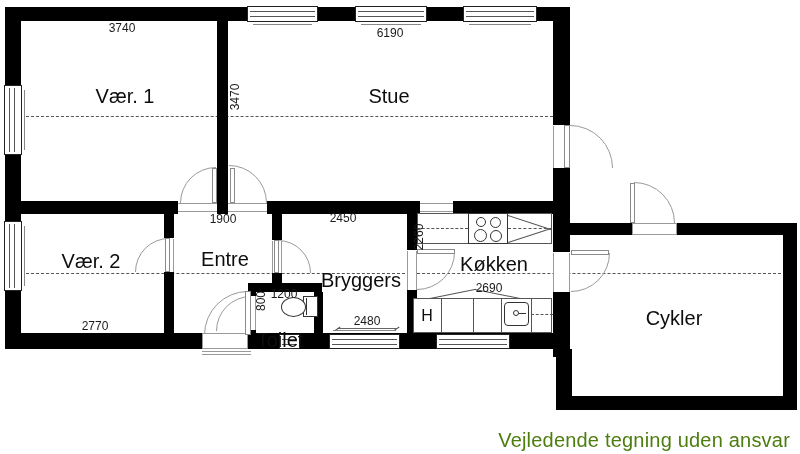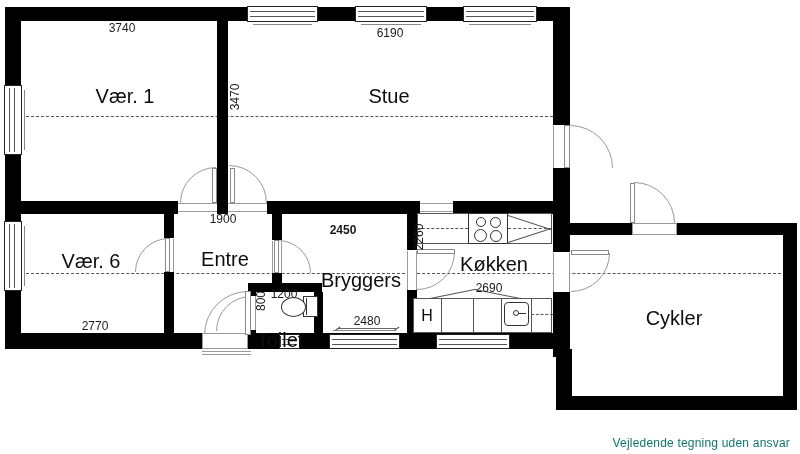--- a/index.html
+++ b/index.html
@@ -18,21 +18,21 @@
   .thr.v{border-left:1px solid #9a9a9a;border-right:1px solid #9a9a9a;}
   .thr.box{border:1px solid #9a9a9a;}
   .line{position:absolute;height:0;border-top:1px solid #555;transform-origin:0 0;}
   .gline{position:absolute;background:#666;}
   .fix{position:absolute;background:#fff;border:1px solid #333;box-sizing:border-box;}
   .burner{position:absolute;background:#fff;border:1px solid #333;border-radius:50%;box-sizing:border-box;}
   .lbl{position:absolute;transform:translate(-50%,-50%);font-size:20px;color:#0d0d0d;white-space:nowrap;}
   .lbl.small{font-size:16px;}
   .dim{position:absolute;transform:translate(-50%,-50%);font-size:12px;color:#1a1a1a;white-space:nowrap;}
   .dim.rot{transform:translate(-50%,-50%) rotate(-90deg);}
-  .footer{position:absolute;right:10px;top:429px;font-size:12px;color:#0f766e;letter-spacing:.2px;margin-top:7px;}
+  .footer{position:absolute;right:10px;top:429px;font-size:20px;color:#4d7c0f;letter-spacing:.2px;}
 </style>
 </head>
 <body>
 
 <div id="plan">
 
   <div class="dash" style="left:26px;top:116px;width:527px;"></div>
   <div class="dash" style="left:26px;top:273px;width:755px;"></div>
 
   <div class="sill" style="left:253px;top:24px;width:59px;height:1px;"></div>
@@ -186,33 +186,33 @@
   <div class="fix" style="left:303px;top:296px;width:15px;height:21px;"></div>
   <div class="gline" style="left:306px;top:298px;width:1px;height:17px;background:#333;"></div>
   <div class="fix" style="left:281px;top:297px;width:25px;height:20px;border-radius:50%;"></div>
 
   <div class="gline" style="left:337px;top:328px;width:60px;height:1px;"></div>
   <div class="line" style="left:335px;top:330px;width:6px;transform:rotate(-35deg);"></div>
   <div class="line" style="left:394px;top:330px;width:6px;transform:rotate(-35deg);"></div>
 
   <div class="lbl" style="left:125px;top:96px;">Vær. 1</div>
   <div class="lbl" style="left:389px;top:96px;">Stue</div>
-  <div class="lbl" style="left:91px;top:261px;">Vær. 6</div>
+  <div class="lbl" style="left:91px;top:261px;">Vær. 2</div>
   <div class="lbl" style="left:225px;top:259px;">Entre</div>
   <div class="lbl" style="left:361px;top:280px;">Bryggers</div>
   <div class="lbl" style="left:494px;top:264px;">Køkken</div>
   <div class="lbl" style="left:280px;top:340px;">Toilet</div>
   <div class="lbl" style="left:674px;top:318px;">Cykler</div>
   <div class="lbl small" style="left:427px;top:316px;">H</div>
 
   <div class="dim" style="left:122px;top:28px;">3740</div>
   <div class="dim" style="left:390px;top:33px;">6190</div>
   <div class="dim rot" style="left:235px;top:97px;">3470</div>
   <div class="dim" style="left:223px;top:219px;">1900</div>
-  <div class="dim" style="left:343px;top:230px;font-weight:bold;">2450</div>
+  <div class="dim" style="left:343px;top:218px;">2450</div>
   <div class="dim rot" style="left:419px;top:237px;">2260</div>
   <div class="dim" style="left:489px;top:288px;">2690</div>
   <div class="dim" style="left:95px;top:326px;">2770</div>
   <div class="dim rot" style="left:261px;top:301px;">800</div>
   <div class="dim" style="left:284px;top:294px;">1200</div>
   <div class="dim" style="left:367px;top:321px;">2480</div>
 
   <div class="footer">Vejledende tegning uden ansvar</div>
 
 </div>

